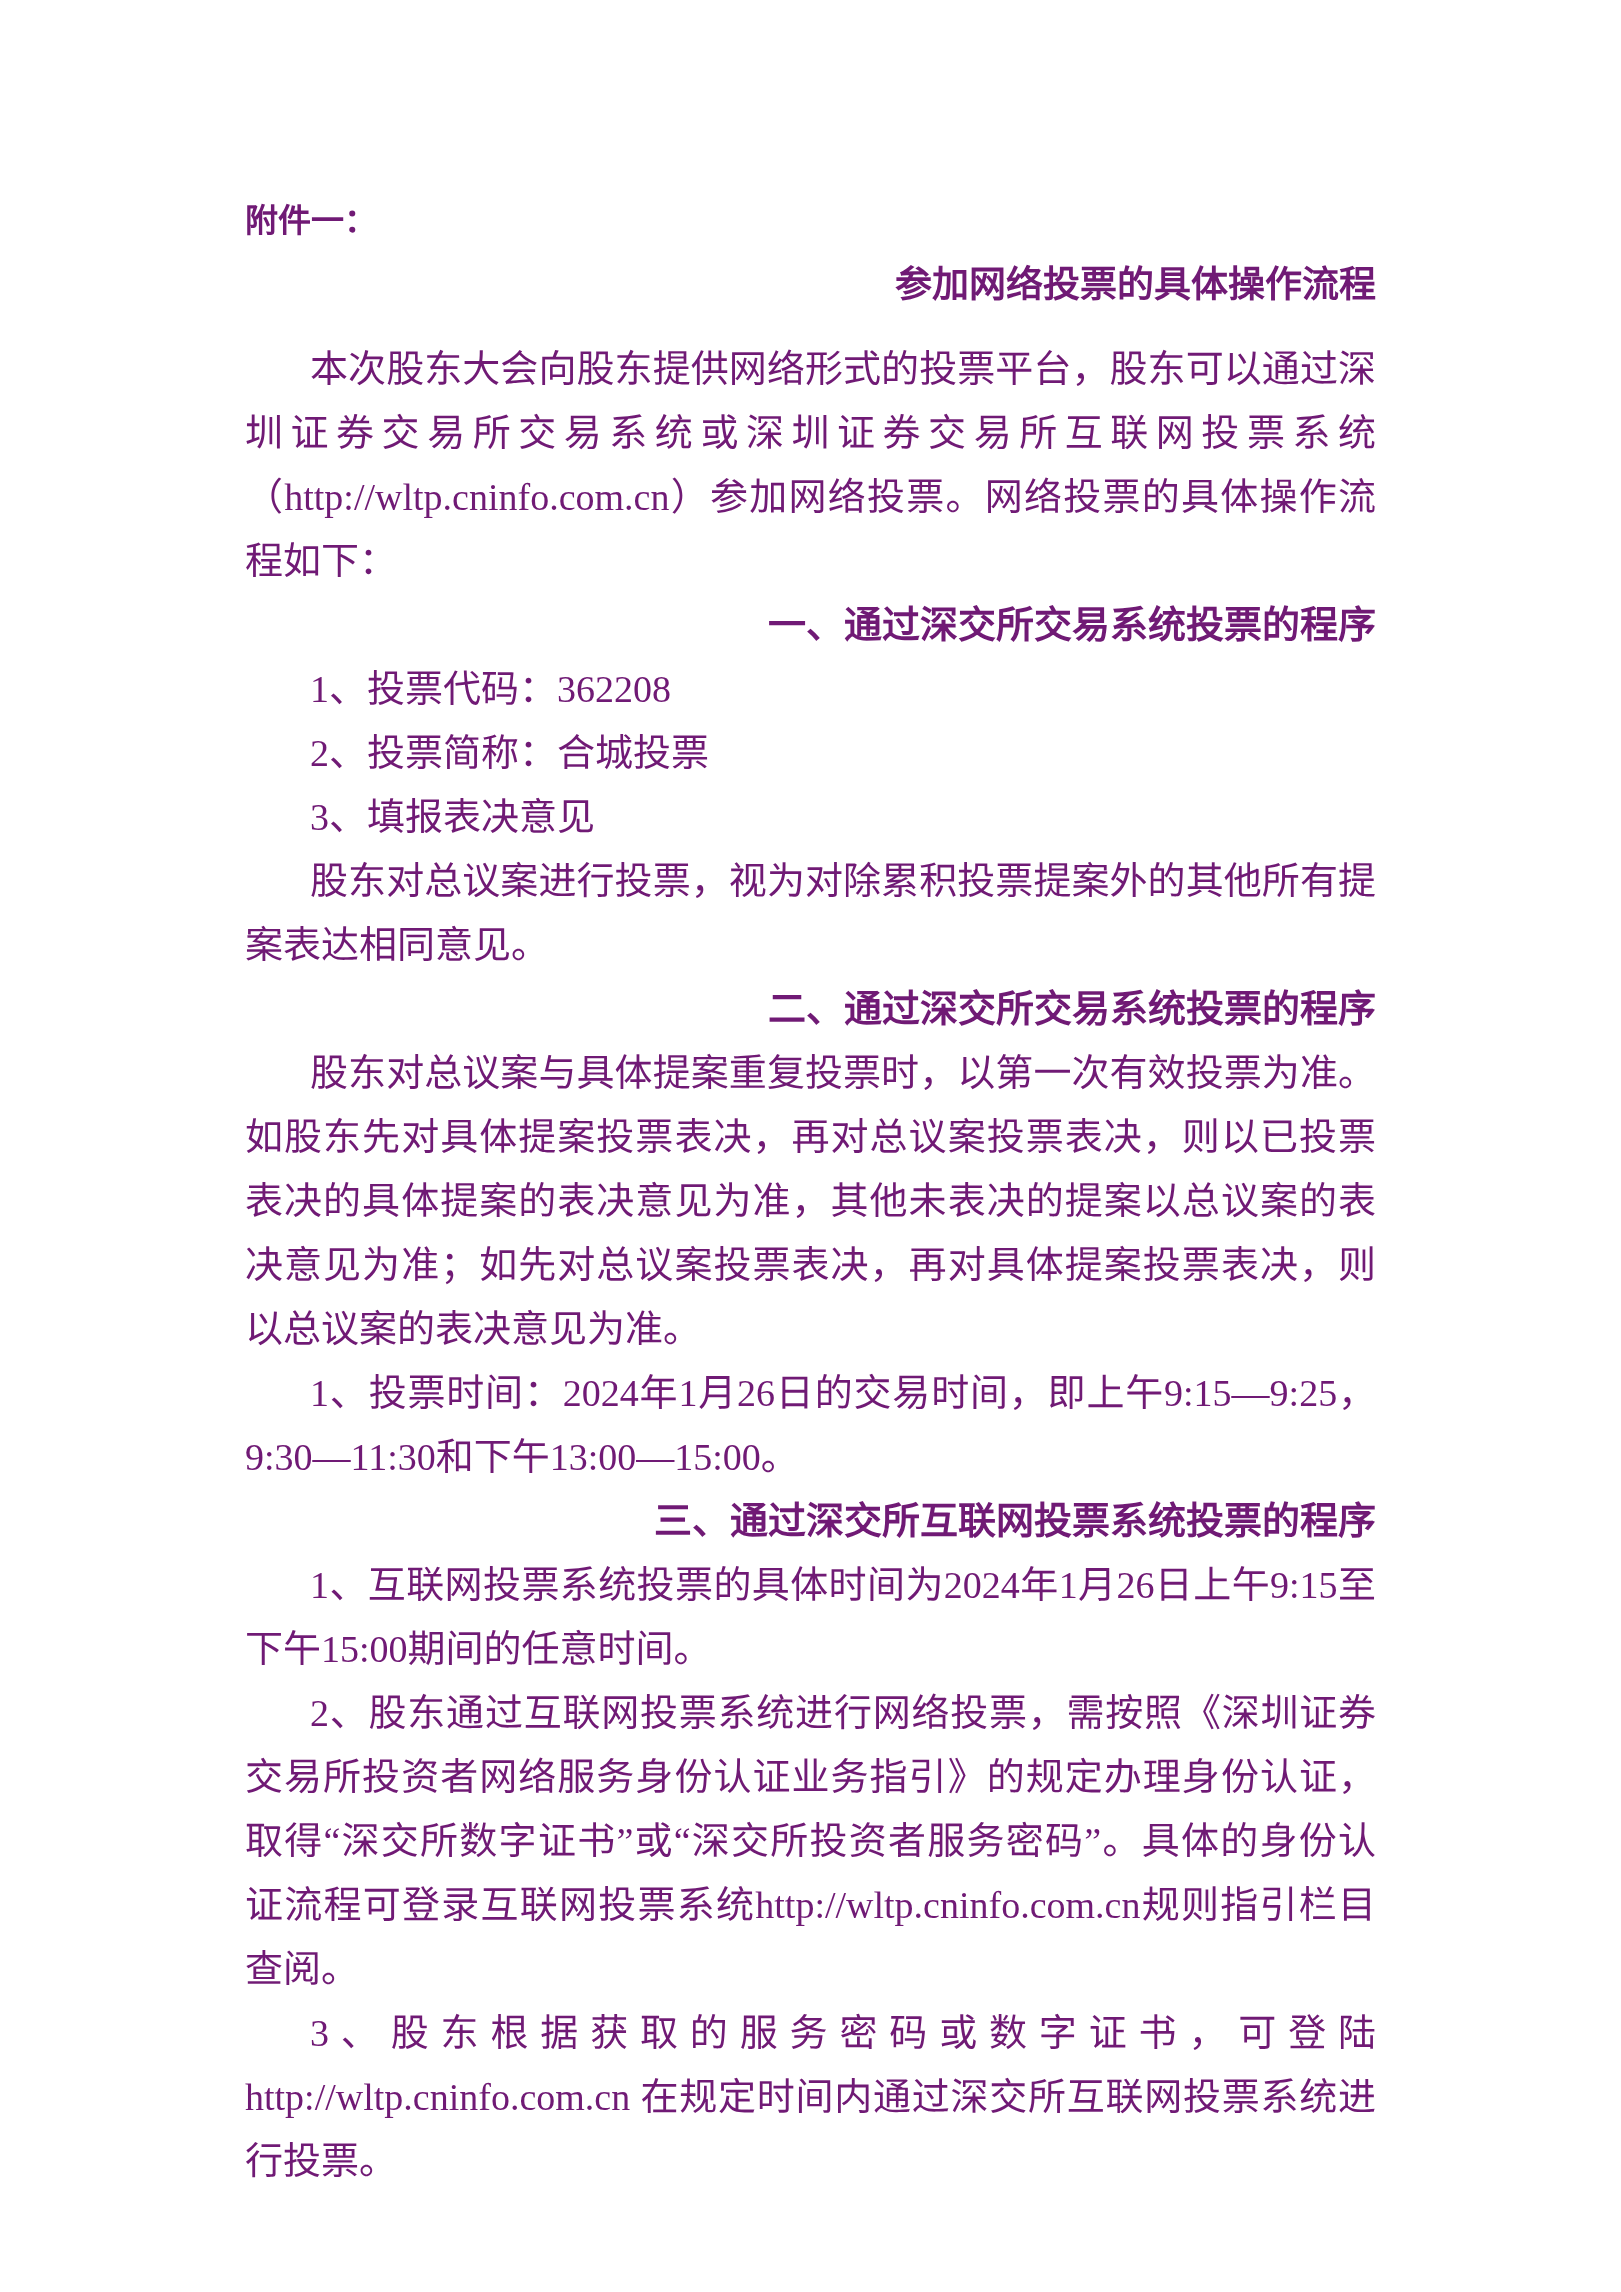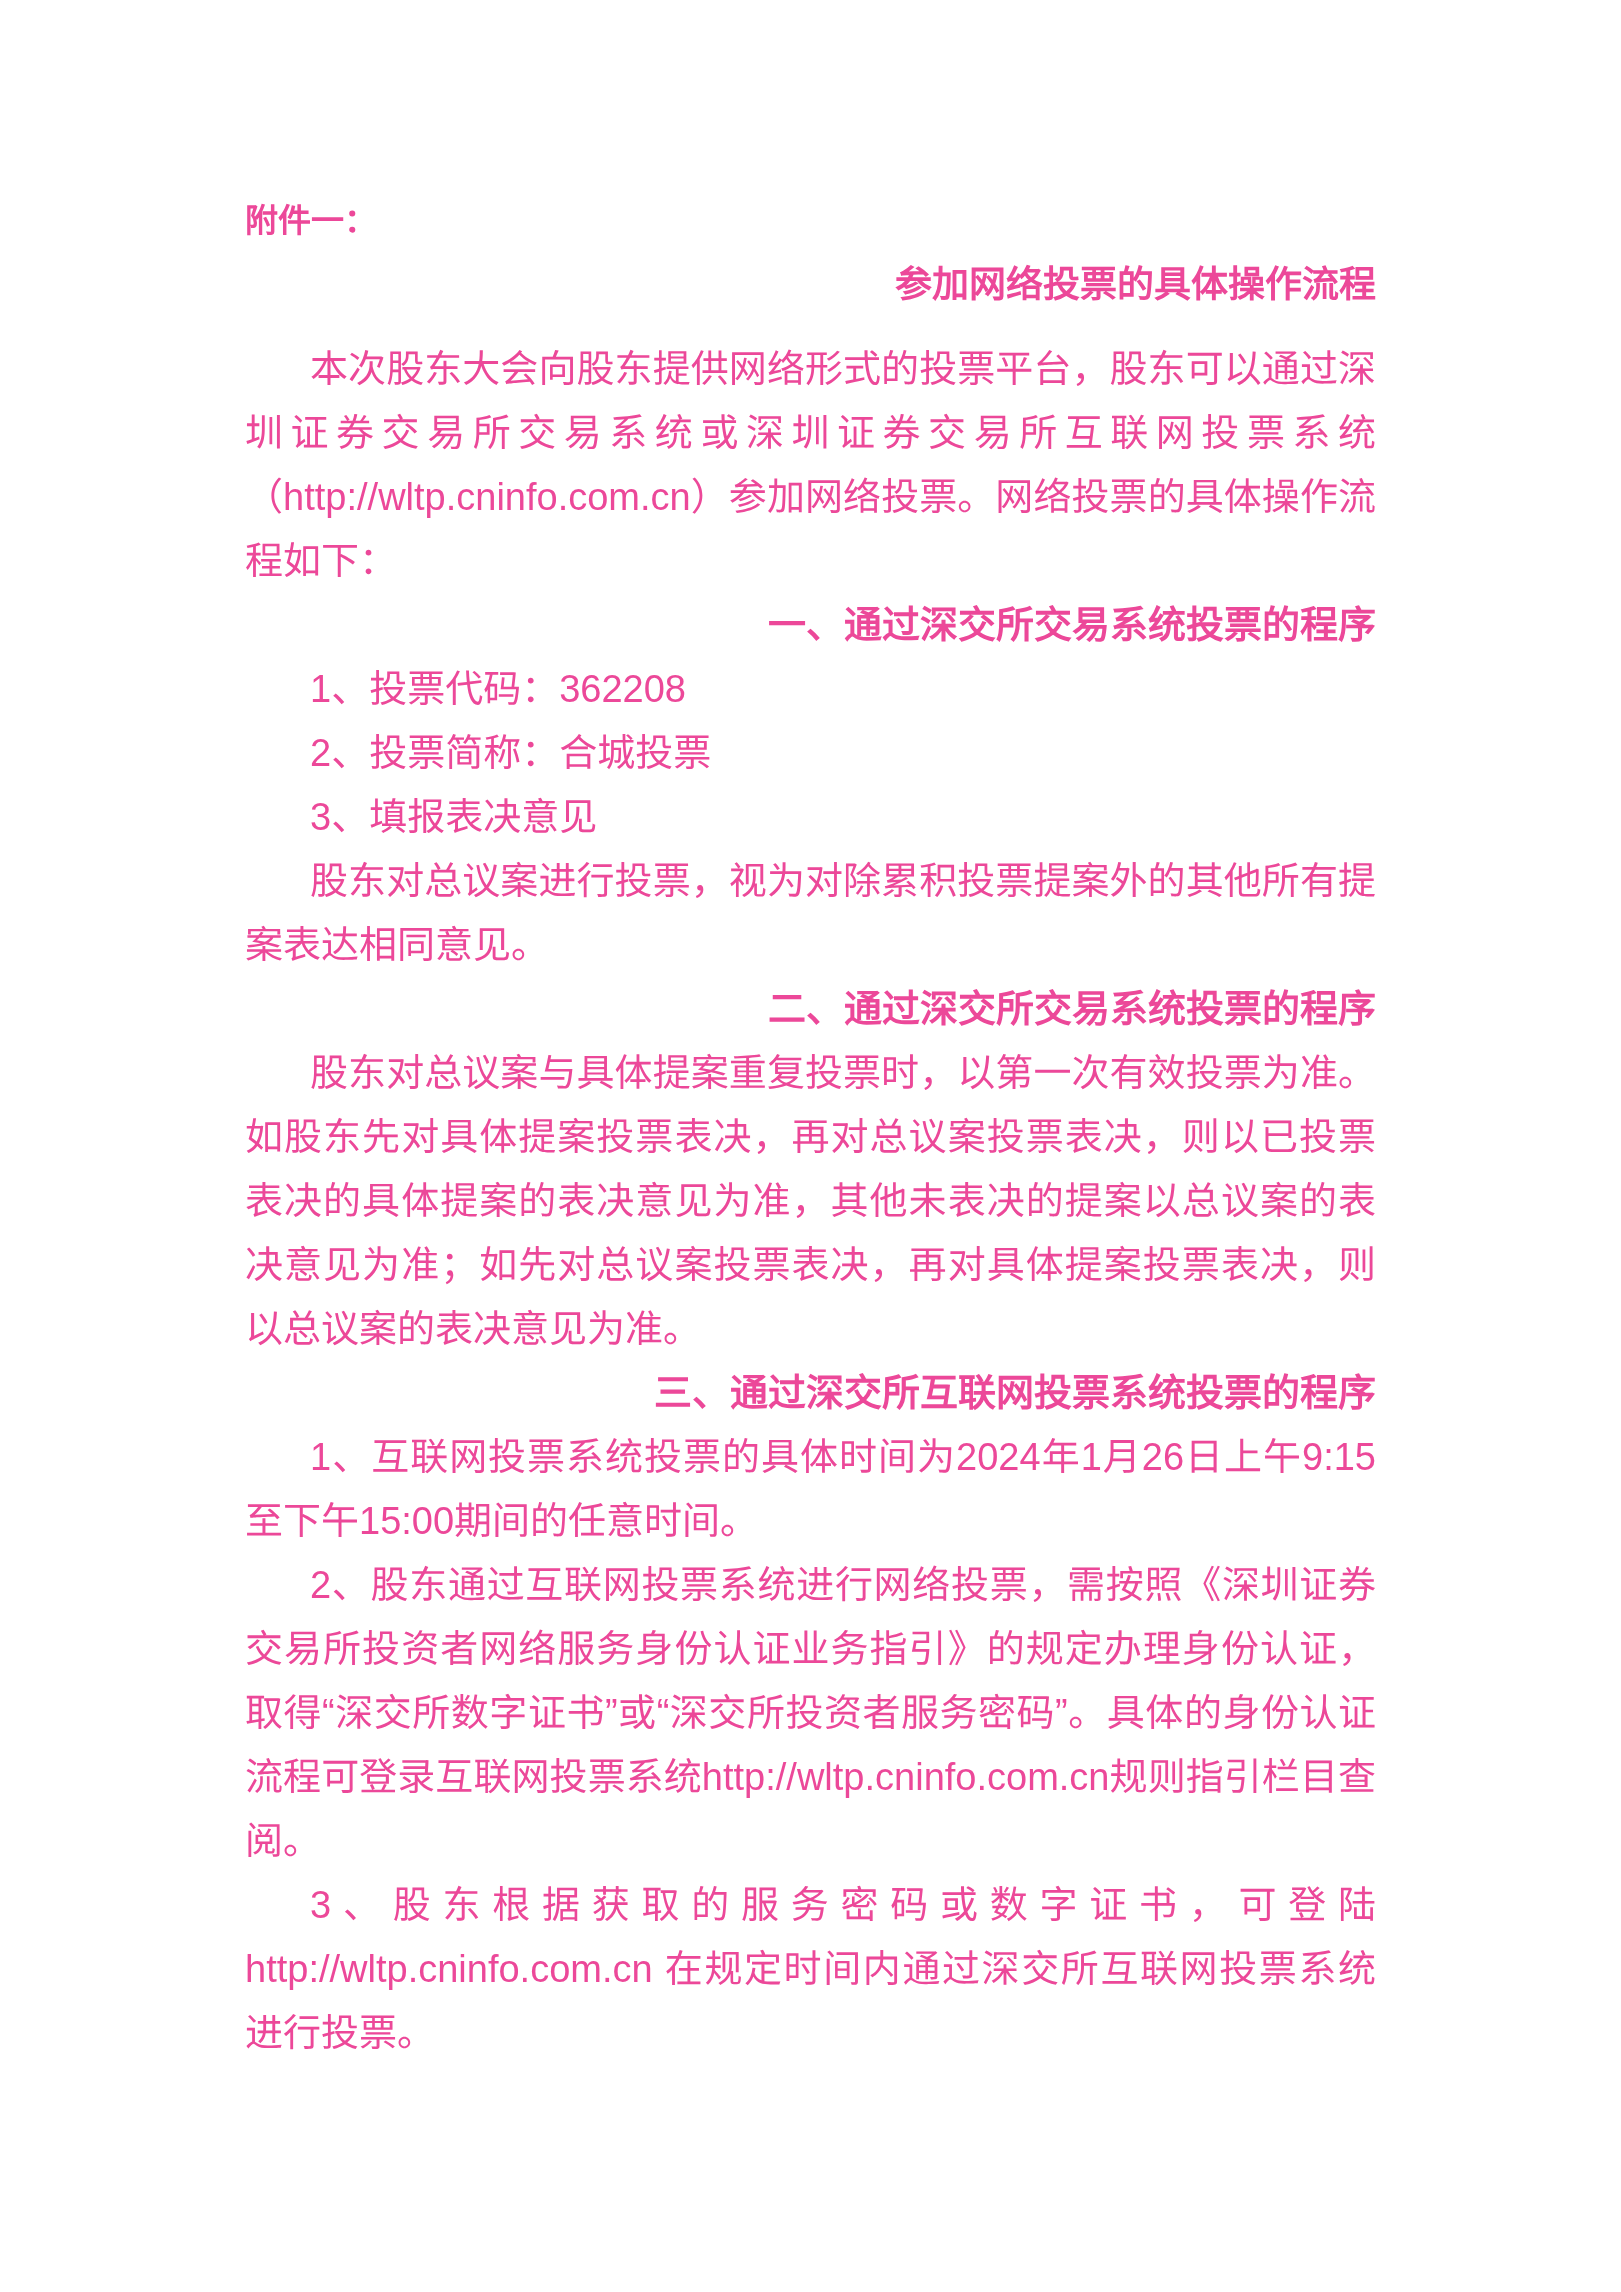--- a/index.html
+++ b/index.html
@@ -5,22 +5,22 @@
     html, body {
       margin: 0;
       padding: 0;
       background: #ffffff;
     }
     .page {
       position: relative;
       width: 1621px;
       height: 2293px;
       background: #ffffff;
-      color: #ec4899;
-      font-family: Liberation Sans, sans-serif;
+      color: #701a75;
+      font-family: Liberation Serif, serif;
       box-sizing: border-box;
       overflow: hidden;
     }
     .content {
       position: absolute;
       left: 245px;
       top: 189px;
       width: 1131px;
     }
     .attachment-label {
@@ -70,20 +70,21 @@
 
     <p class="para">3、填报表决意见</p>
 
 
     <p class="para">股东对总议案进行投票，视为对除累积投票提案外的其他所有提案表达相同意见。</p>
 
     <p class="para heading">二、通过深交所交易系统投票的程序</p>
 
     <p class="para">股东对总议案与具体提案重复投票时，以第一次有效投票为准。如股东先对具体提案投票表决，再对总议案投票表决，则以已投票表决的具体提案的表决意见为准，其他未表决的提案以总议案的表决意见为准；如先对总议案投票表决，再对具体提案投票表决，则以总议案的表决意见为准。</p>
 
+    <p class="para">1、投票时间：2024年1月26日的交易时间，即上午9:15—9:25，9:30—11:30和下午13:00—15:00。</p>
 
 
     <p class="para heading">三、通过深交所互联网投票系统投票的程序</p>
 
     <p class="para">1、互联网投票系统投票的具体时间为2024年1月26日上午9:15至下午15:00期间的任意时间。</p>
 
     <p class="para">2、股东通过互联网投票系统进行网络投票，需按照《深圳证券交易所投资者网络服务身份认证业务指引》的规定办理身份认证，取得“深交所数字证书”或“深交所投资者服务密码”。具体的身份认证流程可登录互联网投票系统http://wltp.cninfo.com.cn规则指引栏目查阅。</p>
 
     <p class="para">3、股东根据获取的服务密码或数字证书，可登陆 http://wltp.cninfo.com.cn 在规定时间内通过深交所互联网投票系统进行投票。</p>
 

